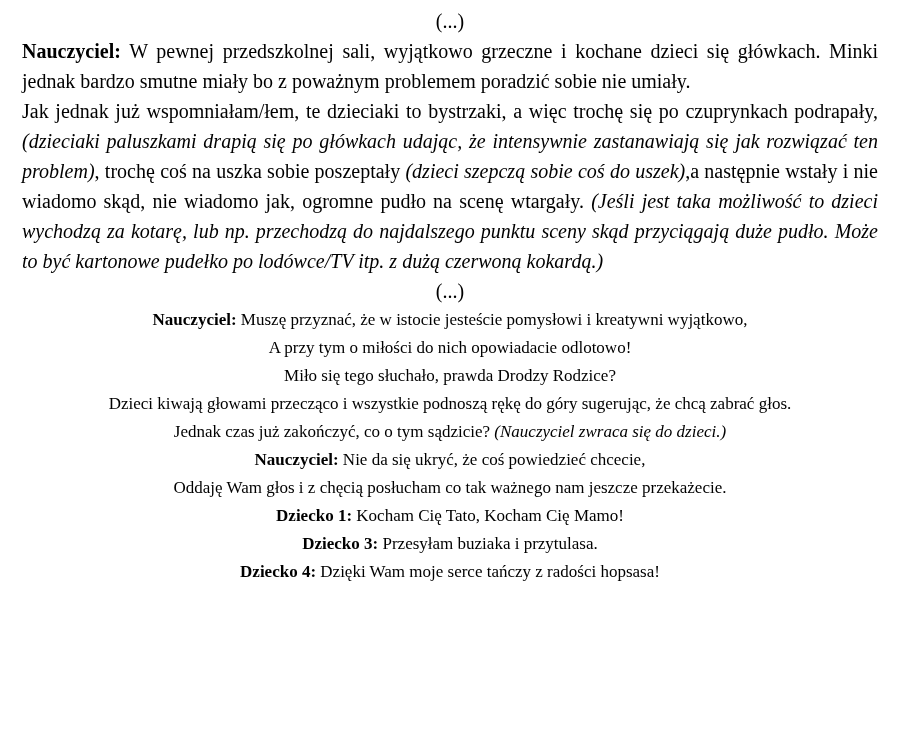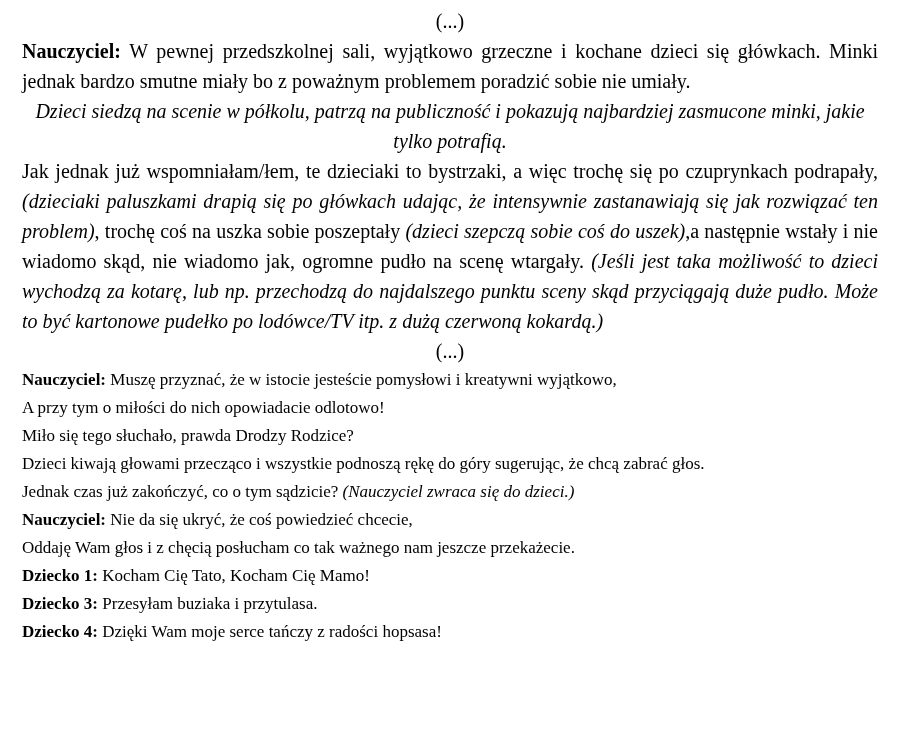--- a/index.html
+++ b/index.html
@@ -20,36 +20,35 @@
     font-size: 20px;
     line-height: 30px;
   }
   .sec-b {
     font-size: 17px;
     line-height: 28px;
   }
   p { margin: 0; }
   .center { text-align: center; }
   .justify { text-align: justify; }
-  .left { text-align: left; }
+  .left { text-align: center; }
   .bold { font-weight: bold; }
   .italic { font-style: italic; }
 </style>
 </head>
 <body>
 
 <div>
 
   <div class="sec-a">
 
     <p class="center">(...)</p>
 
     <p class="justify"><span class="bold">Nauczyciel:</span><span> W pewnej przedszkolnej sali, wyjątkowo grzeczne i kochane dzieci się główkach. Minki jednak bardzo smutne miały bo z poważnym problemem poradzić sobie nie umiały.</span></p>
 
-    <p class="center italic">Dzieci siedzą na scenie w półkolu, patrzą na publiczność i pokazują najbardziej zasmucone minki, jakie tylko potrafią.</p>
 
     <p class="justify"><span>Jak jednak już wspomniałam/łem, te dzieciaki to bystrzaki, a więc trochę się po czuprynkach podrapały, </span><span class="italic">(dzieciaki paluszkami drapią się po główkach udając, że intensywnie zastanawiają się jak rozwiązać ten problem)</span><span>, trochę coś na uszka sobie poszeptały </span><span class="italic">(dzieci szepczą sobie coś do uszek)</span><span>,a następnie wstały i nie wiadomo skąd, nie wiadomo jak, ogromne pudło na scenę wtargały. </span><span class="italic">(Jeśli jest taka możliwość to dzieci wychodzą za kotarę, lub np. przechodzą do najdalszego punktu sceny skąd przyciągają duże pudło. Może to być kartonowe pudełko po lodówce/TV itp. z dużą czerwoną kokardą.)</span></p>
 
     <p class="center">(...)</p>
   </div>
 
   <div class="sec-b">
 
     <p class="left"><span class="bold">Nauczyciel:</span><span> Muszę przyznać, że w istocie jesteście pomysłowi i kreatywni wyjątkowo,</span></p>
 

